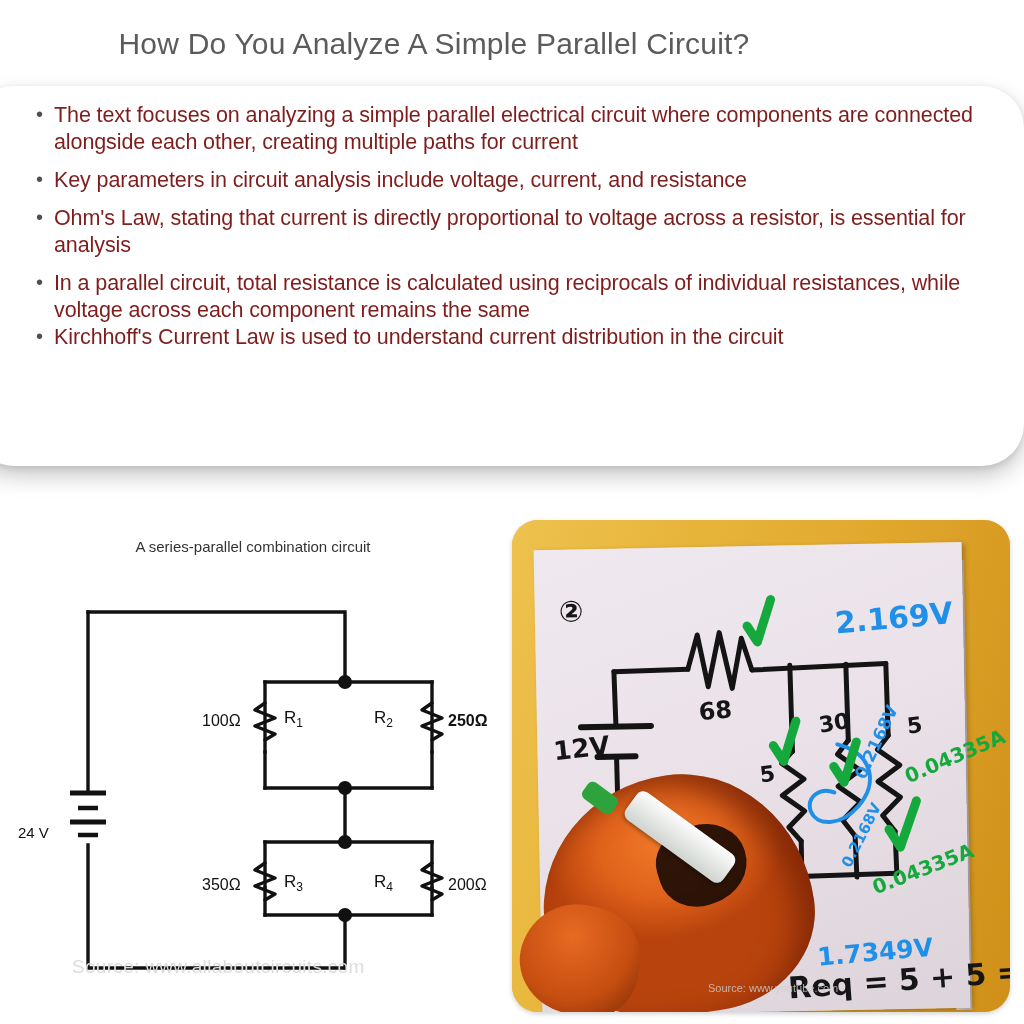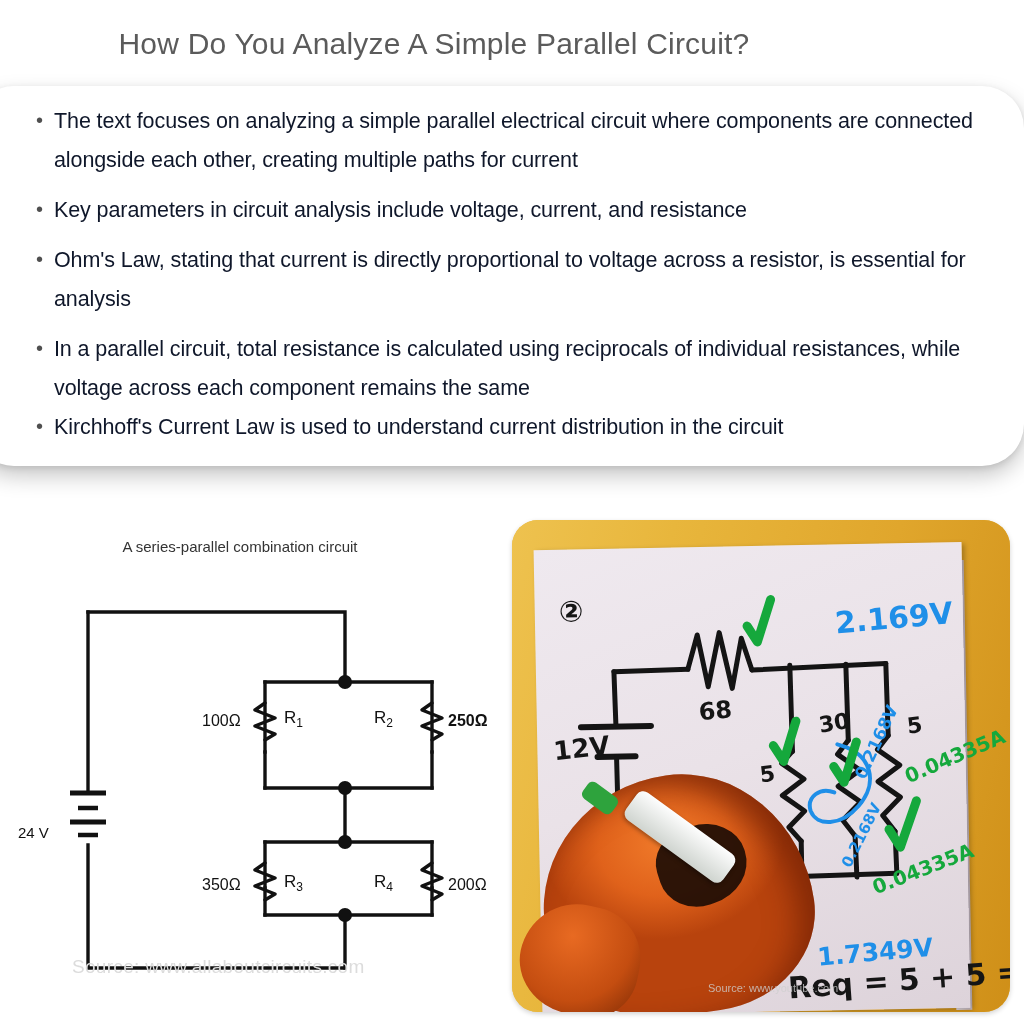--- a/index.html
+++ b/index.html
@@ -48,23 +48,23 @@
     left: 64px;
     top: 16px;
     width: 960px;
     margin: 0;
     padding: 0;
     list-style: none;
   }
   .bullet-item {
     position: relative;
     padding-left: 18px;
-    color: #0f172a;
+    color: #7f1d1d;
     font-size: 21.5px;
-    line-height: 39px;
+    line-height: 27px;
     margin-bottom: 11px;
     letter-spacing: -0.1px;
   }
   .bullet-item:before {
     content: "\2022";
     position: absolute;
     left: 0;
     top: -1px;
     font-size: 20px;
     color: #4f4f4f;
@@ -84,21 +84,21 @@
   .circuit-panel {
     position: absolute;
     left: 0;
     top: 0;
     width: 500px;
     height: 524px;
     background: #ffffff;
   }
   .circuit-caption {
     position: absolute;
-    left: 0;
+    left: 13px;
     top: 38px;
     width: 480px;
     text-align: center;
     font-size: 15px;
     color: #333333;
     font-family: "Liberation Sans", sans-serif;
   }
   .circuit-svg {
     position: absolute;
     left: 0;

